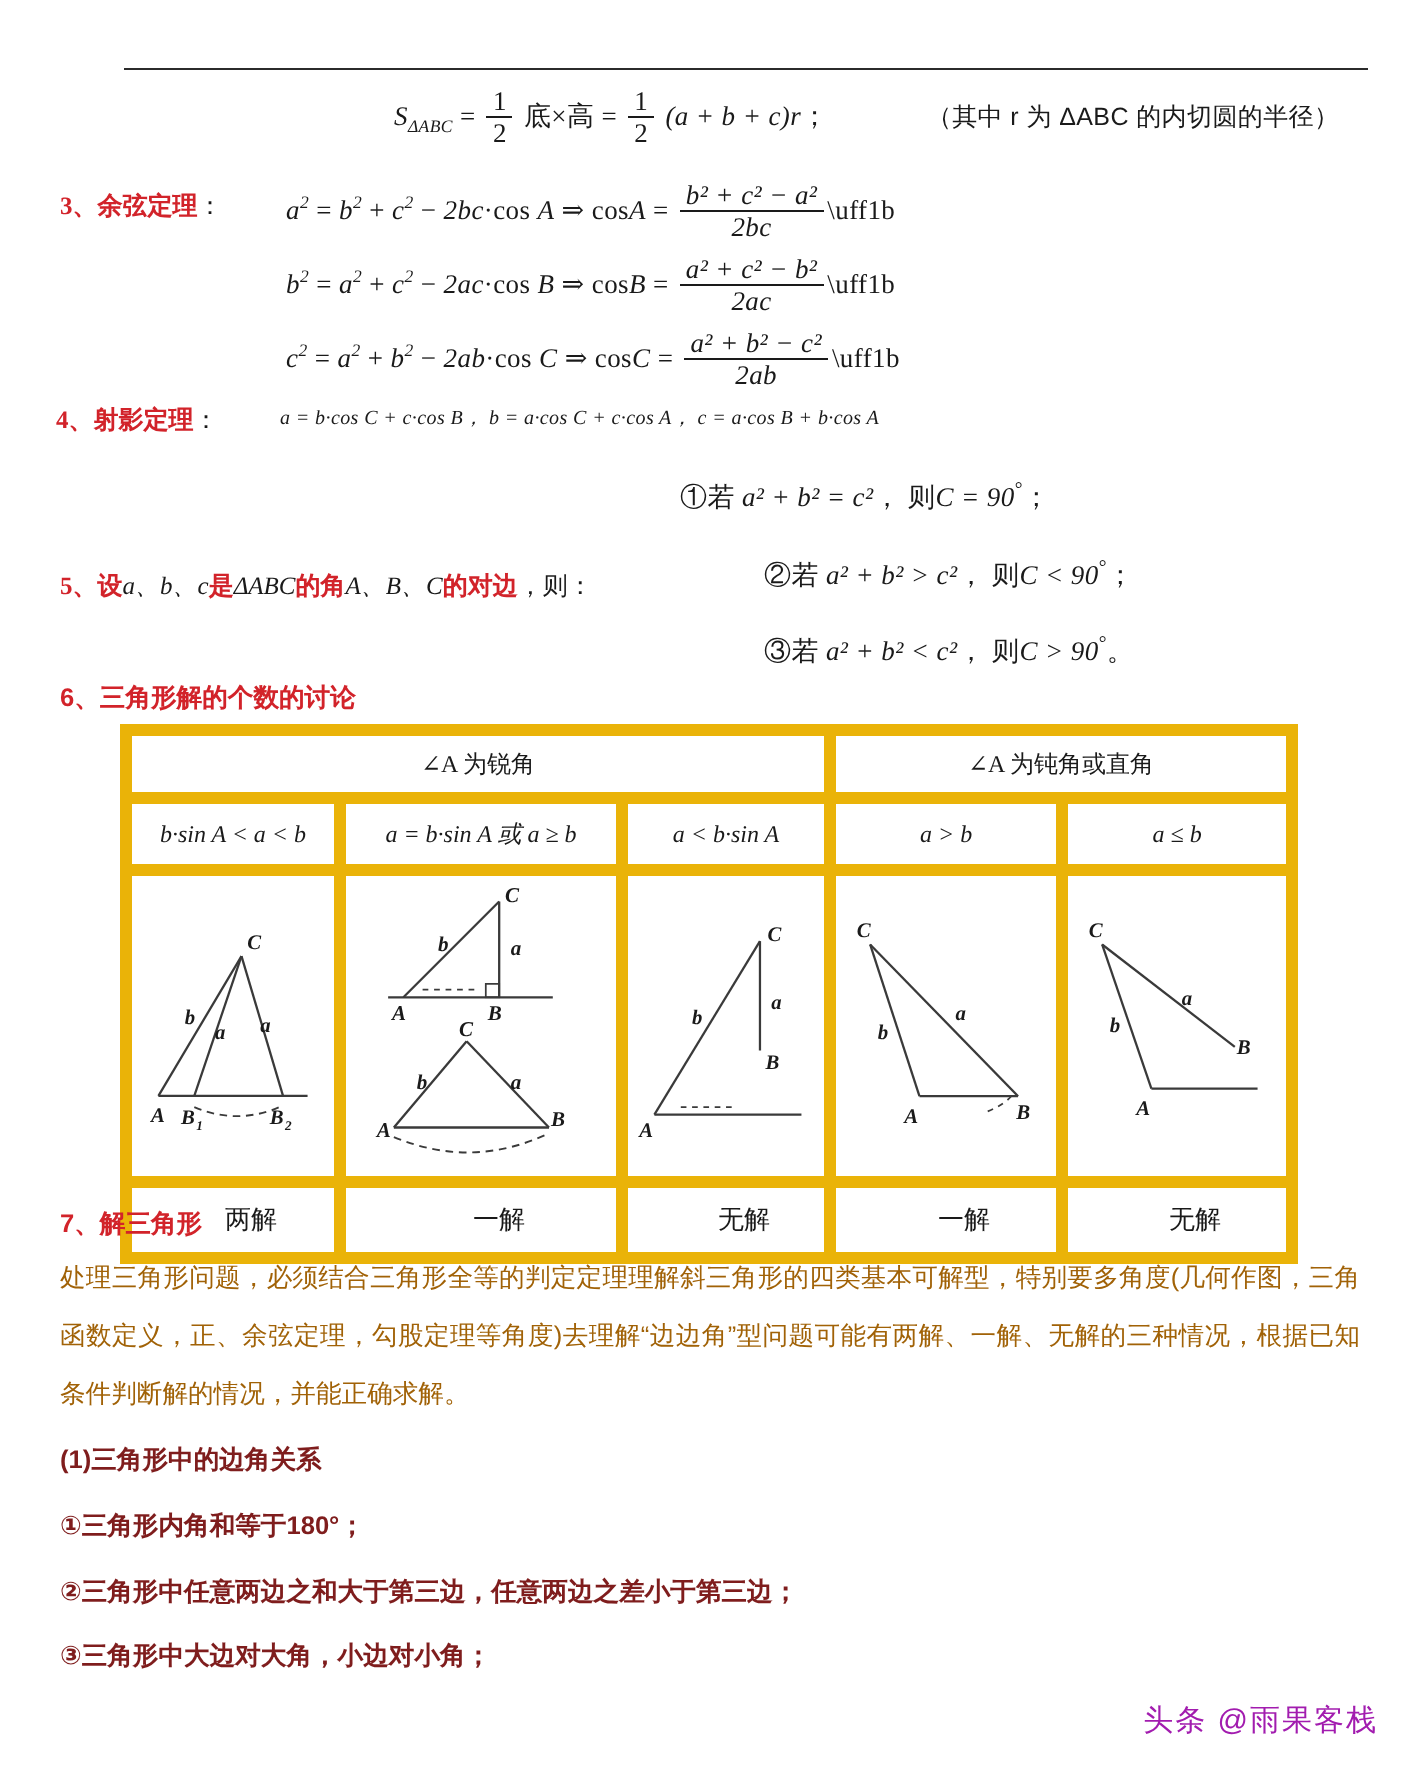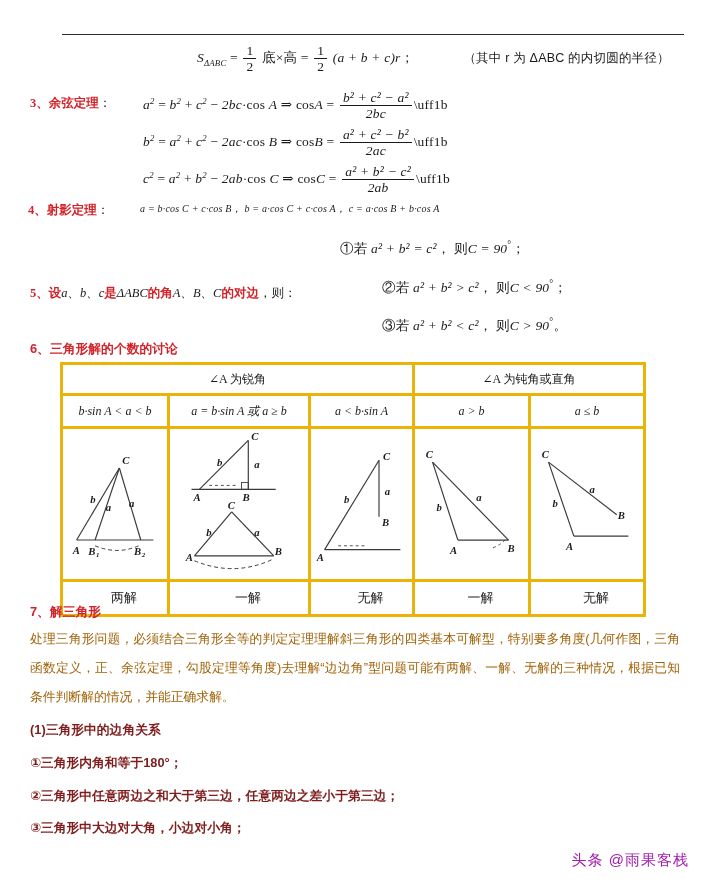--- a/index.html
+++ b/index.html
@@ -28,21 +28,21 @@
   .abs{position:absolute;white-space:nowrap;}
 
   .sec-label{font-size:12.5px;}
 
   
   table.soltable{
     position:absolute;left:60px;top:362px;width:583px;
     border-collapse:collapse;table-layout:fixed;
   }
   table.soltable td{
-    border:3px solid #eab308;text-align:center;vertical-align:middle;
+    border:6px solid #eab308;text-align:center;vertical-align:middle;
     font-size:12px;padding:3px 2px;
   }
   table.soltable td.hdr{height:22px;}
   table.soltable td.cond{height:24px;}
   table.soltable td.figcell{height:150px;padding:0;}
   table.soltable td.res{height:26px;font-size:13px;
        font-family:Liberation Serif, serif;padding-left:20px;}
   .thick-div{border-left:2px solid #3a3a3a !important;}
 
   .figwrap{width:100%;height:150px;display:block;}

